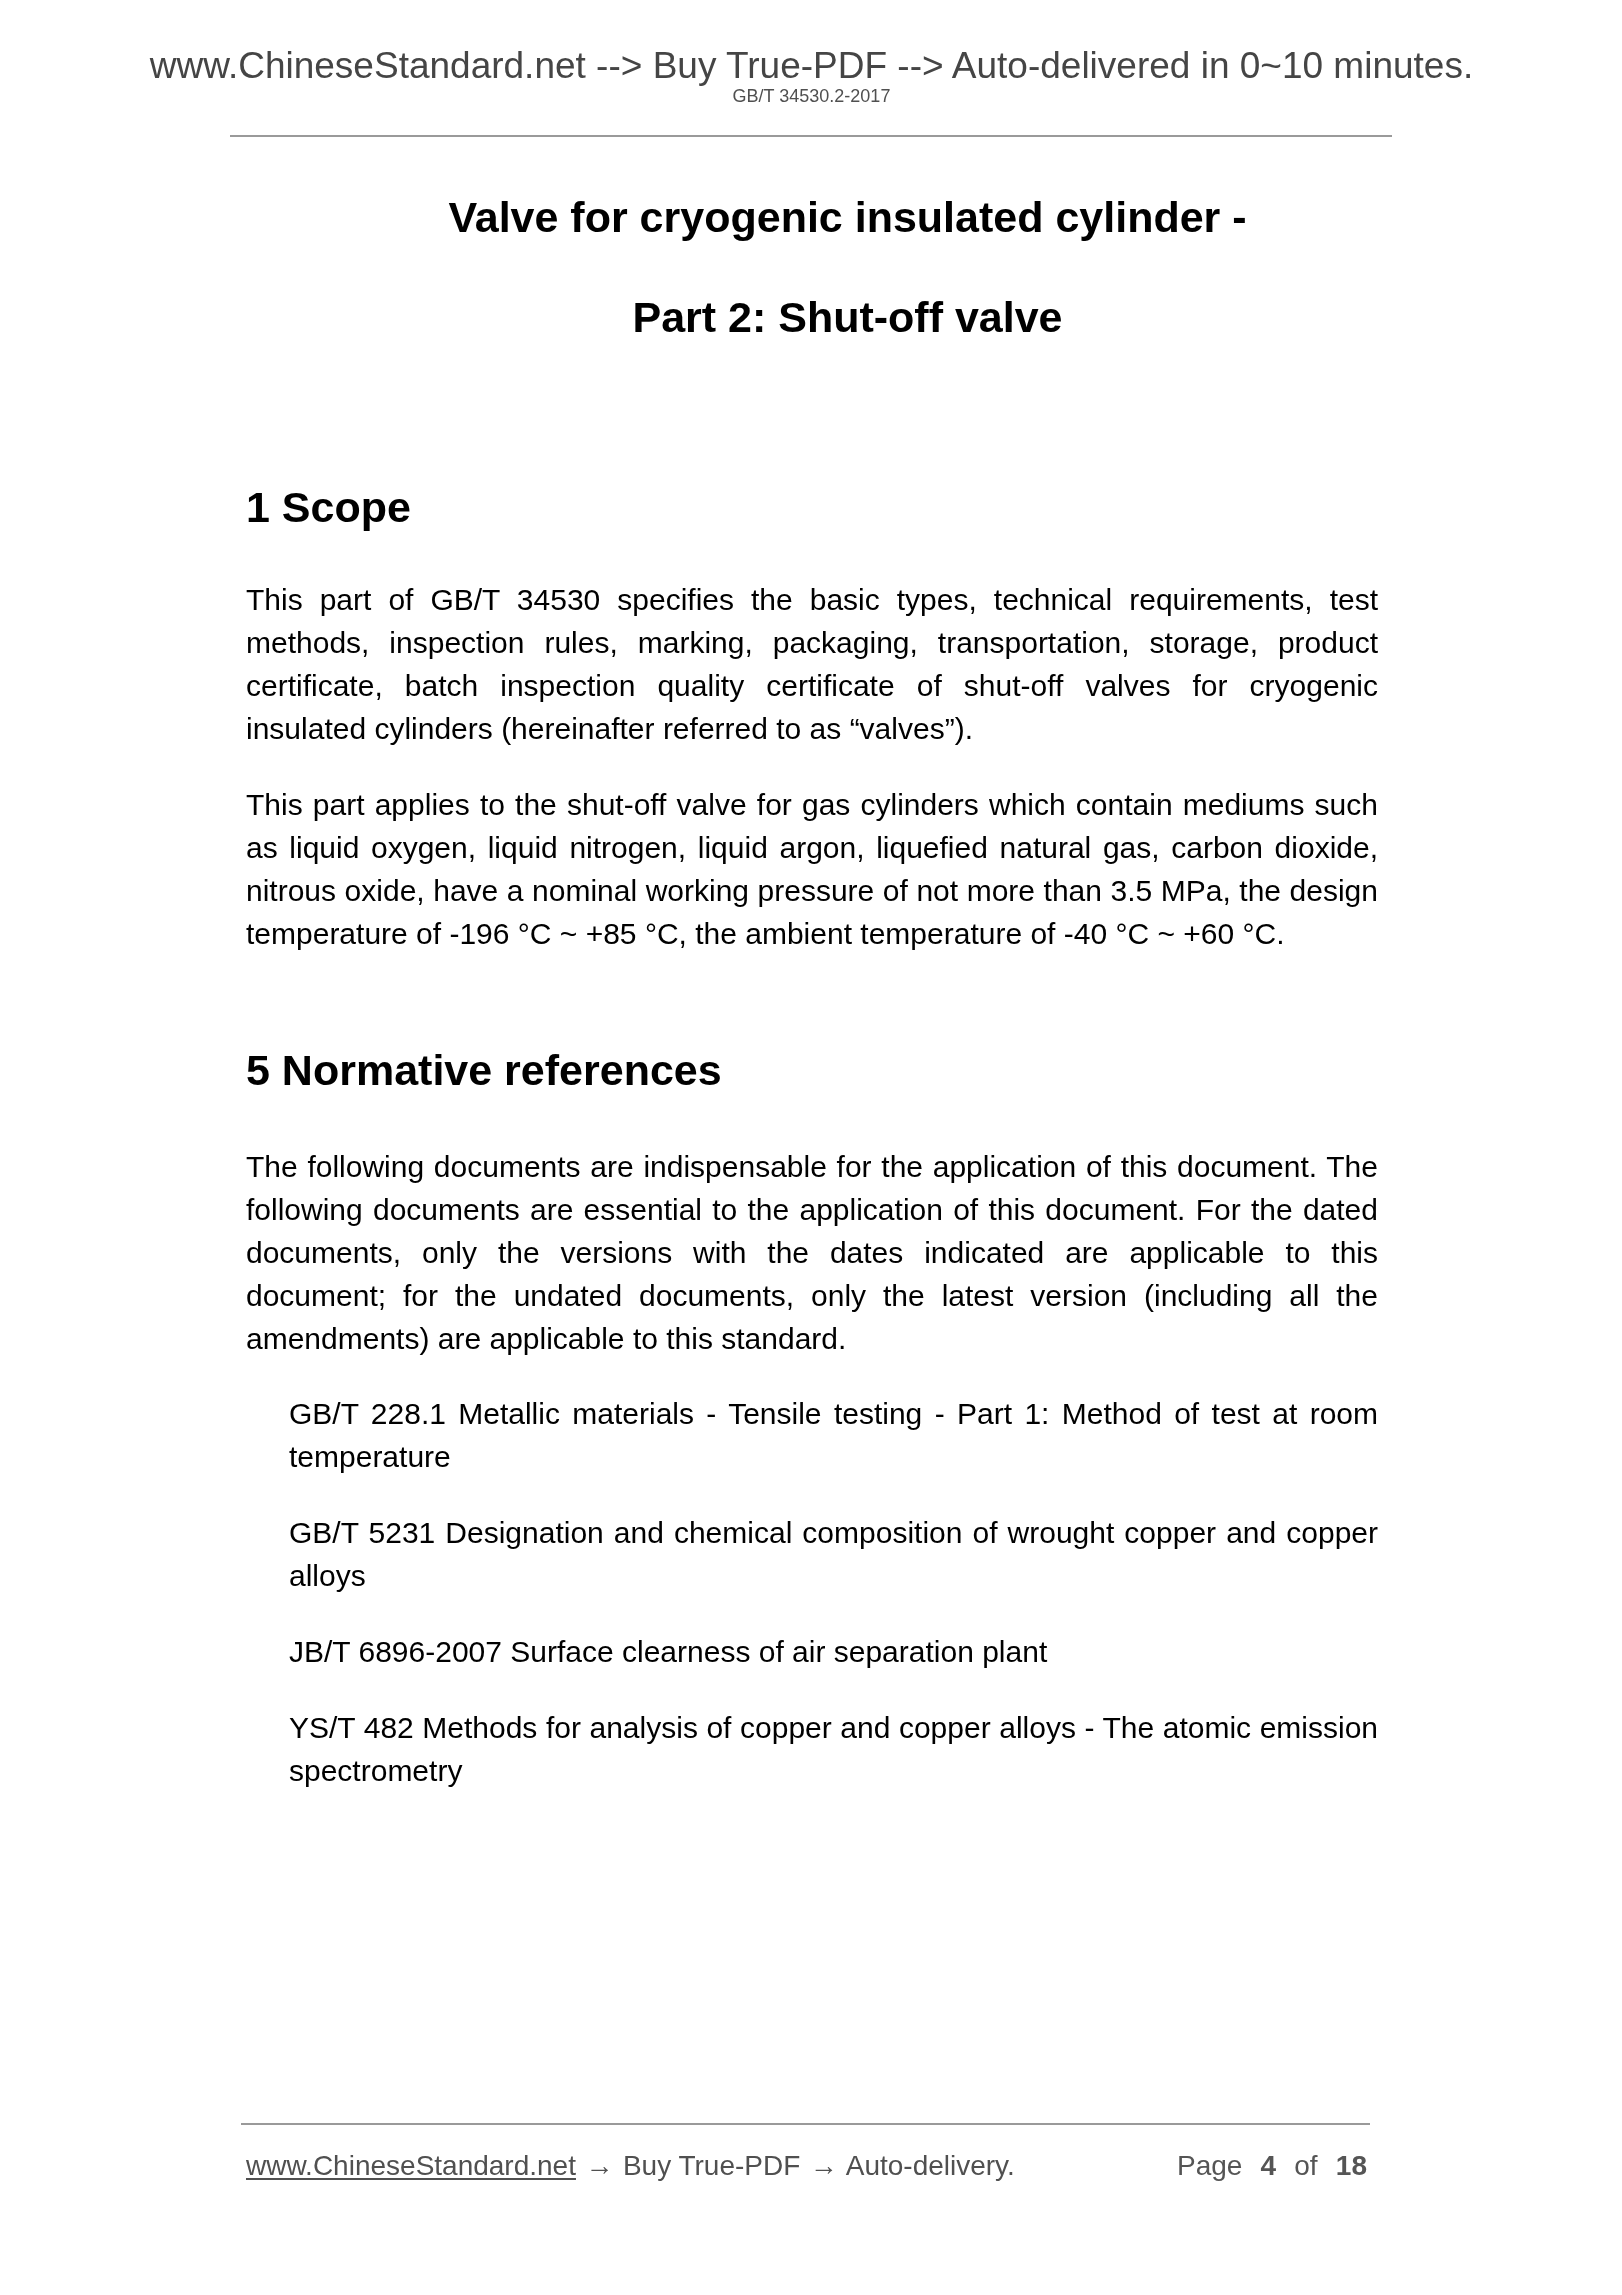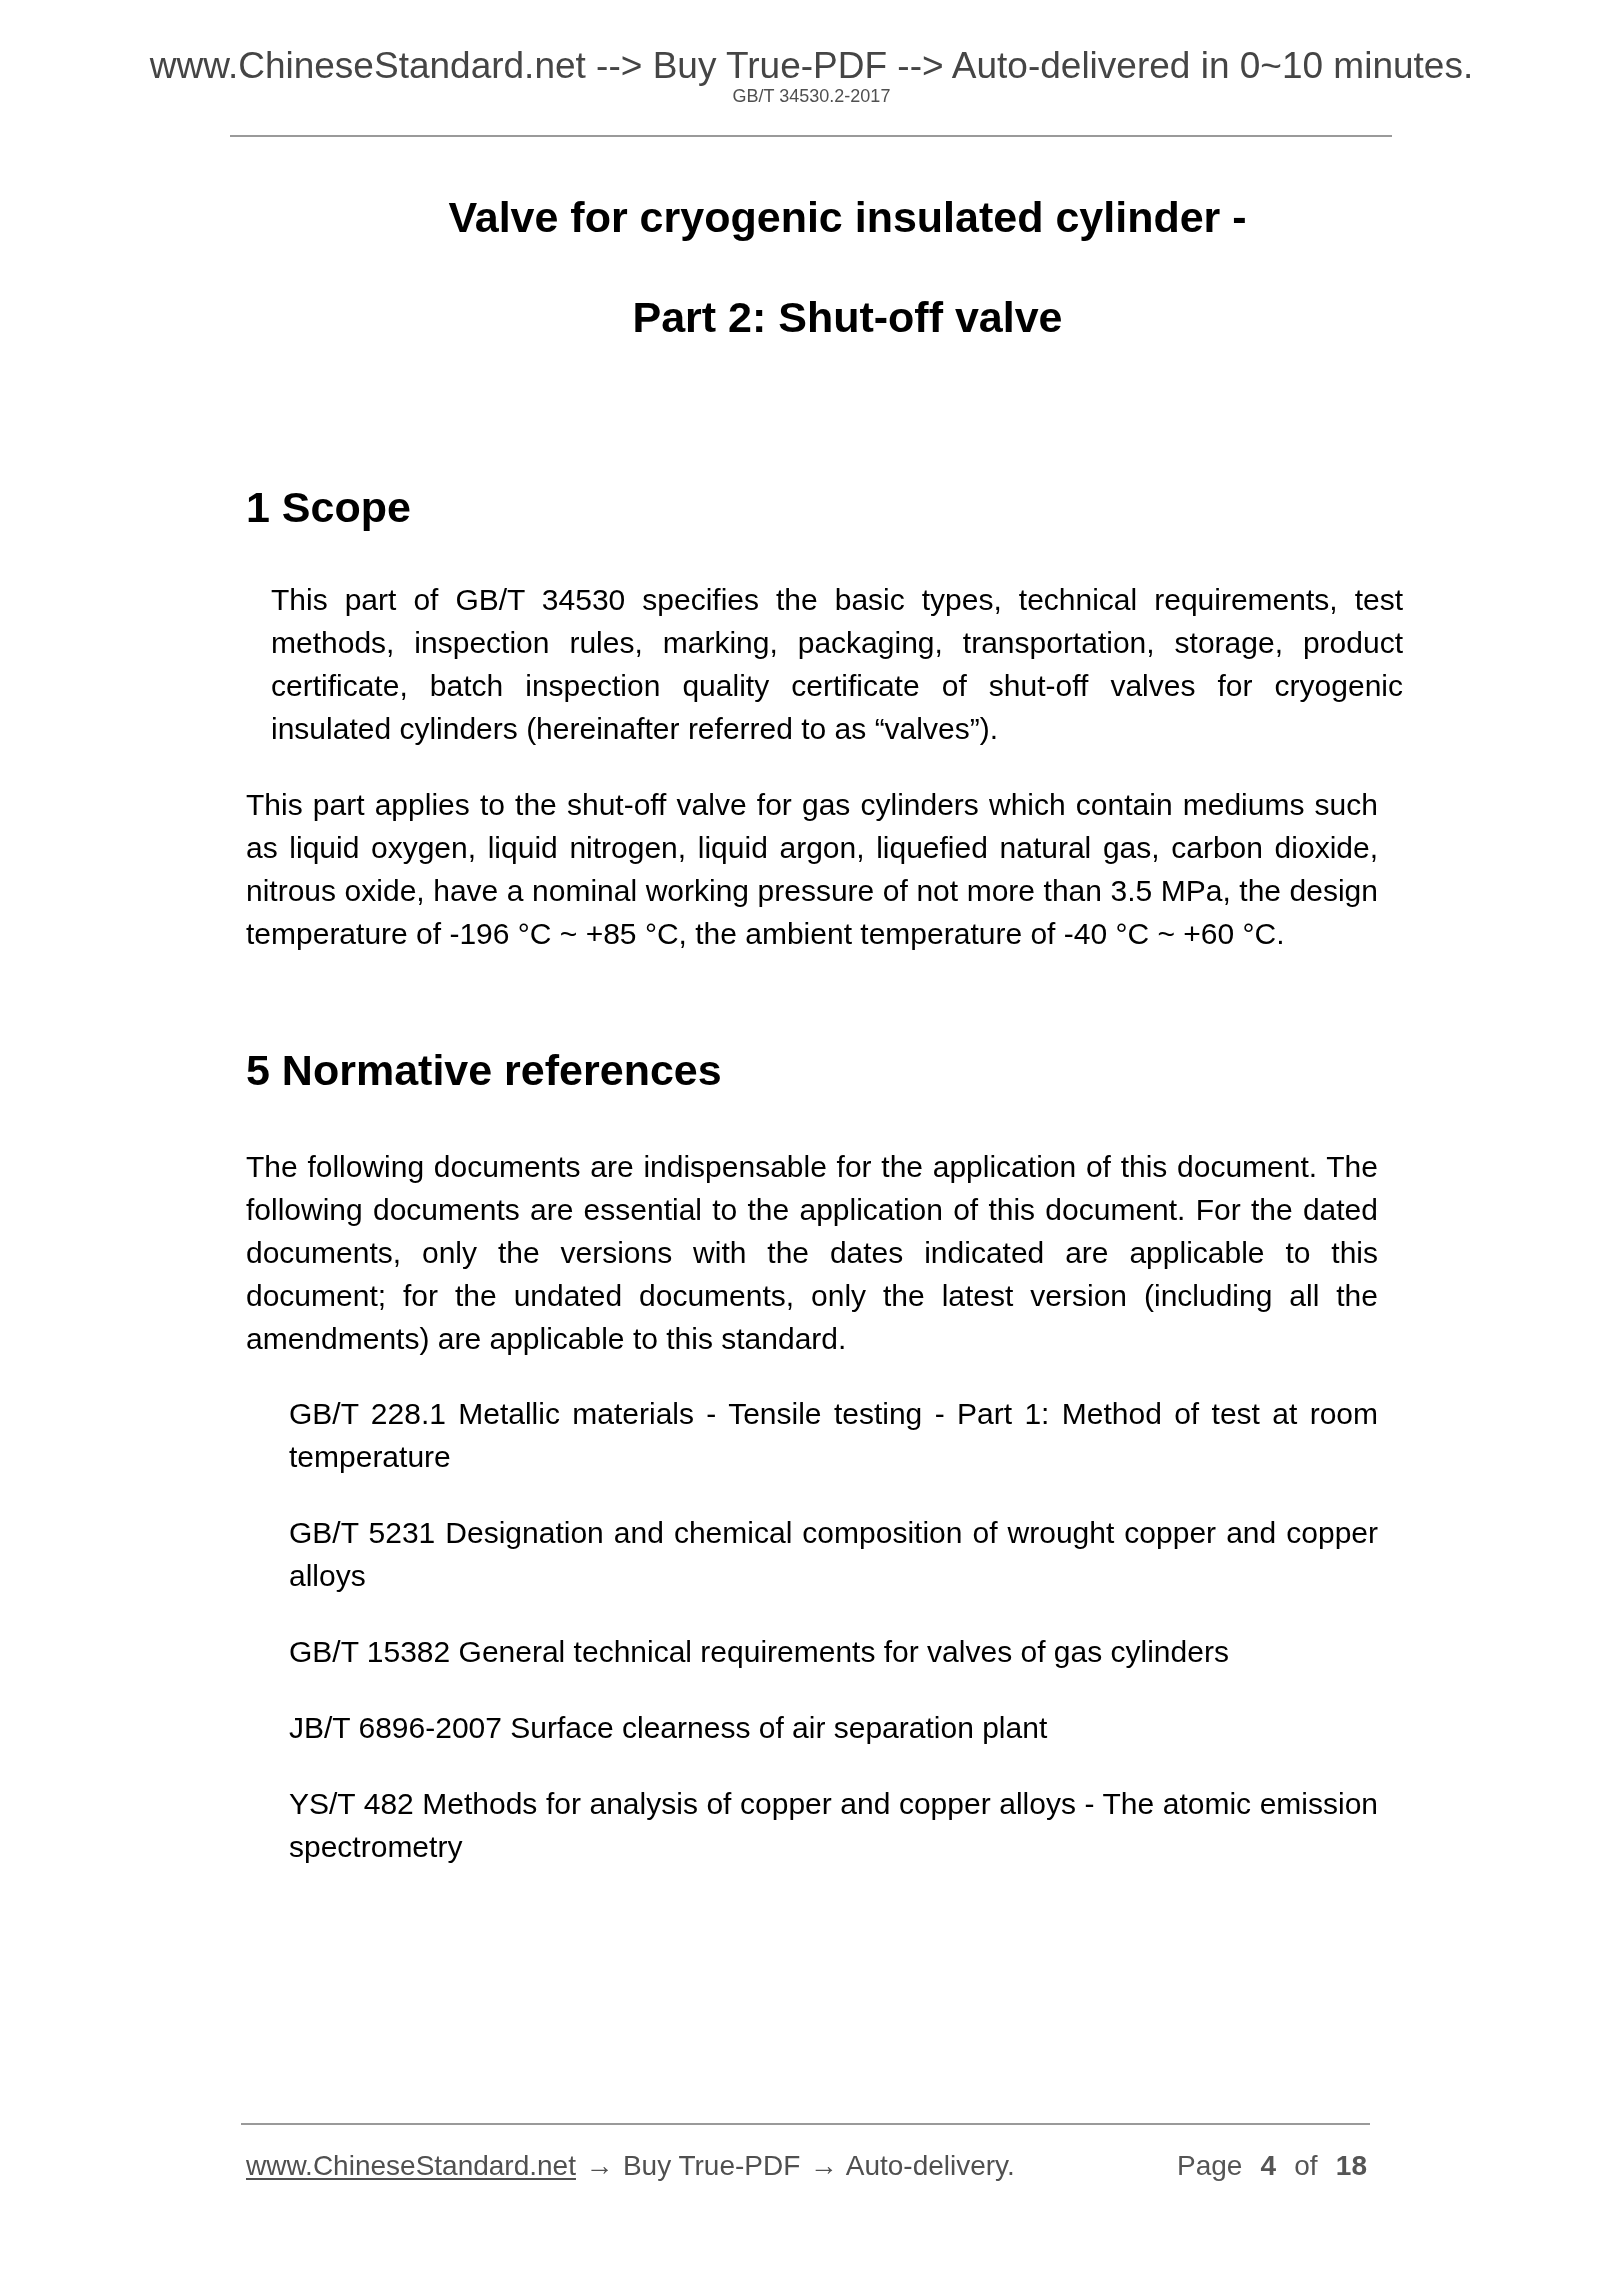--- a/index.html
+++ b/index.html
@@ -109,30 +109,29 @@
 <body>
 
 <div class="abs hdr-banner">www.ChineseStandard.net --&gt; Buy True-PDF --&gt; Auto-delivered in 0~10 minutes.</div>
 <div class="abs hdr-std">GB/T 34530.2-2017</div>
 <div class="abs hdr-rule"></div>
 
 <div class="abs title l1">Valve for cryogenic insulated cylinder -</div>
 <div class="abs title l2">Part 2: Shut-off valve</div>
 
 <div class="abs content h1" style="top:482px;">1 Scope</div>
-<p class="abs content para" style="top:578px;margin-left:25px;">This part of GB/T 34530 specifies the basic types, technical requirements, test methods, inspection rules, marking, packaging, transportation, storage, product certificate, batch inspection quality certificate of shut-off valves for cryogenic insulated cylinders (hereinafter referred to as “valves”).</p>
+<p class="abs content para" style="top:578px;">This part of GB/T 34530 specifies the basic types, technical requirements, test methods, inspection rules, marking, packaging, transportation, storage, product certificate, batch inspection quality certificate of shut-off valves for cryogenic insulated cylinders (hereinafter referred to as “valves”).</p>
 <p class="abs content para" style="top:783px;">This part applies to the shut-off valve for gas cylinders which contain mediums such as liquid oxygen, liquid nitrogen, liquid argon, liquefied natural gas, carbon dioxide, nitrous oxide, have a nominal working pressure of not more than 3.5 MPa, the design temperature of -196 °C ~ +85 °C, the ambient temperature of -40 °C ~ +60 °C.</p>
 
 <div class="abs content h1" style="top:1045px;">5 Normative references</div>
 <p class="abs content para" style="top:1145px;">The following documents are indispensable for the application of this document. The following documents are essential to the application of this document. For the dated documents, only the versions with the dates indicated are applicable to this document; for the undated documents, only the latest version (including all the amendments) are applicable to this standard.</p>
 
 <div class="abs ref-list" style="top:1392px;">
   <p class="ref">GB/T 228.1 Metallic materials - Tensile testing - Part 1: Method of test at room temperature</p>
   <p class="ref">GB/T 5231 Designation and chemical composition of wrought copper and copper alloys</p>
-  <p class="ref">GB/T 15382 General technical requirements for valves of gas cylinders</p>
   <p class="ref">JB/T 6896-2007 Surface clearness of air separation plant</p>
   <p class="ref">YS/T 482 Methods for analysis of copper and copper alloys - The atomic emission spectrometry</p>
 </div>
 
 <div class="abs ftr-rule"></div>
 <div class="abs ftr-left">
   <span class="ftr-link">www.ChineseStandard.net</span>
   <span class="ftr-arrow">→</span>
   <span>Buy True-PDF</span>
   <span class="ftr-arrow">→</span>

